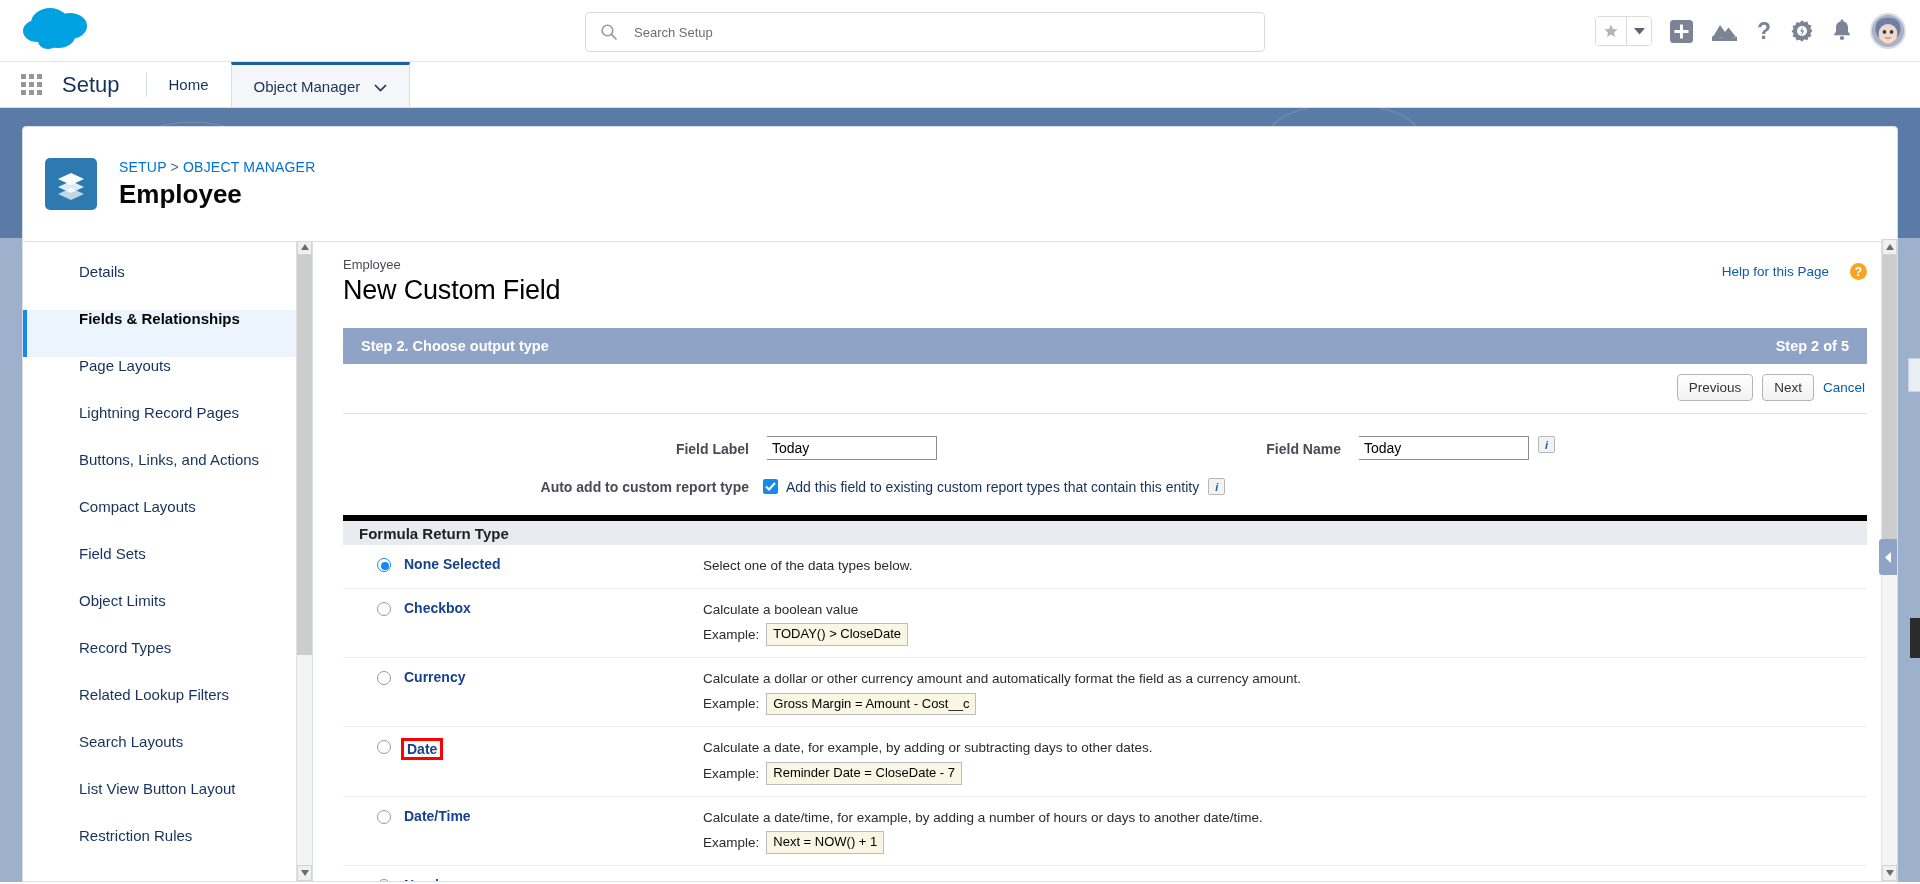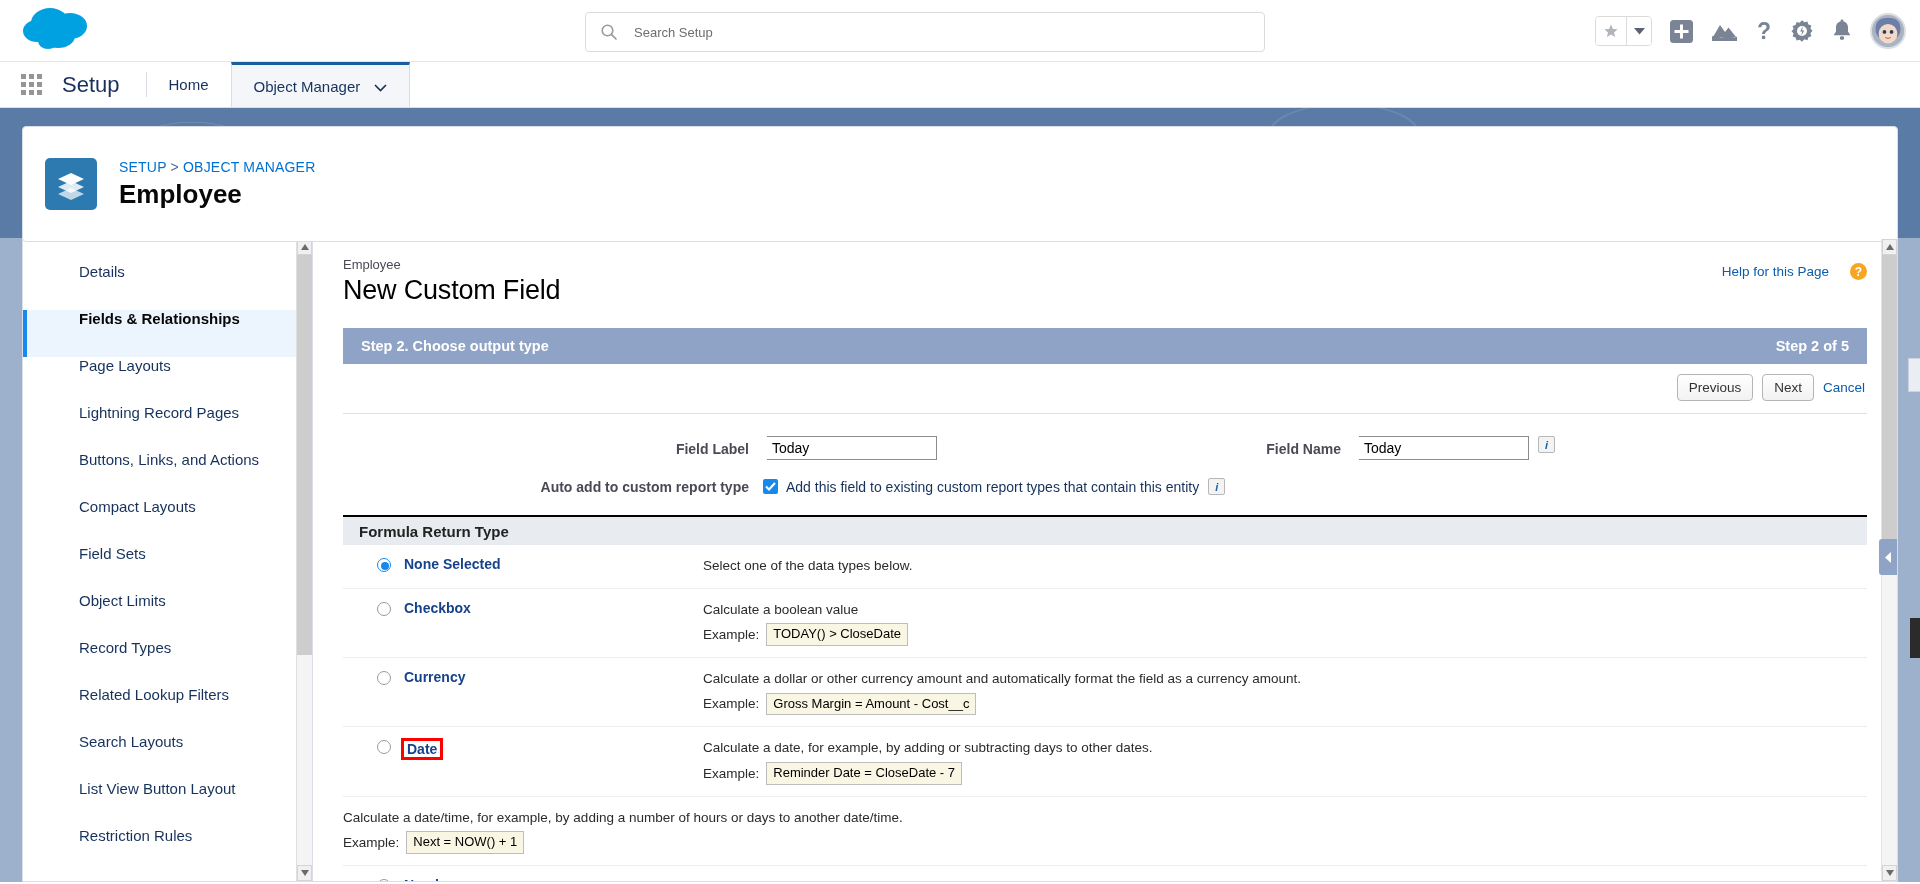--- a/index.html
+++ b/index.html
@@ -193,21 +193,21 @@
     width: 15px; height: 15px; background: #1589ee; border-radius: 2px;
     display: flex; align-items: center; justify-content: center; flex: 0 0 auto;
     cursor: pointer;
   }
   .cb-text { font-size: 14px; color: #16325c; margin-left: 8px; }
 
   
   .sec-head {
     background: #e8ebef; height: 30px; display: flex; align-items: center;
     padding-left: 16px; font-size: 15px; font-weight: bold; color: #222;
-    border-top: 2px solid #000000;
+    border-top: 6px solid #000000;
   }
 
   
   .rt-row { display: flex; border-bottom: 1px solid #ededed; padding: 11px 0; }
   .rt-row.first { padding: 11px 0 12px 0; }
   .rt-left { width: 360px; display: flex; align-items: flex-start; padding-left: 34px; }
   .radio {
     width: 14px; height: 14px; border-radius: 50%; border: 1px solid #9a9a9a;
     background: #fff; flex: 0 0 auto; margin-top: 2px; cursor: pointer;
   }
@@ -559,20 +559,24 @@
           <div class="rt-right">
             <div>Calculate a date, for example, by adding or subtracting days to other dates.</div>
             <div class="ex-line">
               <span class="ex-word">Example:</span>
               <span class="ex-code">Reminder Date = CloseDate - 7</span>
             </div>
           </div>
         </div>
 
         <div class="rt-row">
+          <div class="rt-left">
+            <span class="radio"></span>
+            <span class="rt-lbl">Date/Time</span>
+          </div>
           <div class="rt-right">
             <div>Calculate a date/time, for example, by adding a number of hours or days to another date/time.</div>
             <div class="ex-line">
               <span class="ex-word">Example:</span>
               <span class="ex-code">Next = NOW() + 1</span>
             </div>
           </div>
         </div>
 
         <div class="rt-row">

